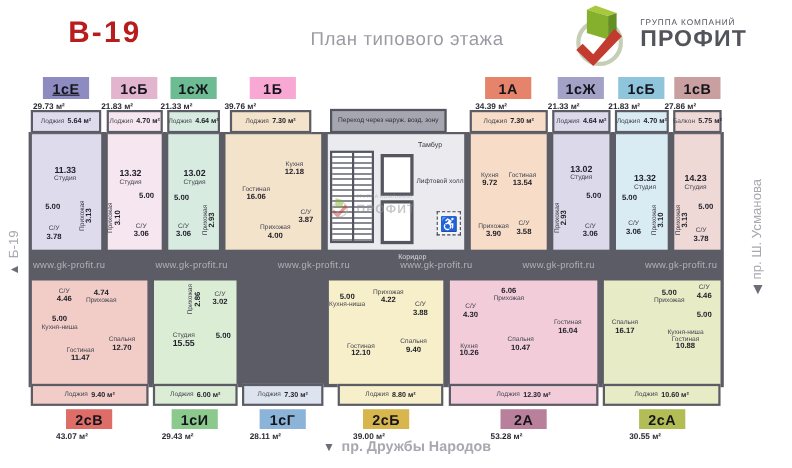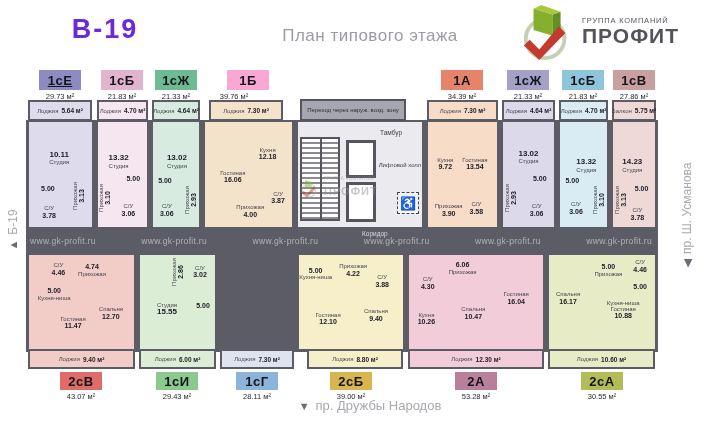--- a/index.html
+++ b/index.html
@@ -1,46 +1,46 @@
 <!DOCTYPE html>
 <html><head>
 <meta charset="utf-8">
 <style>
   html,body{margin:0;padding:0;background:#fff;font-family:"Liberation Sans",sans-serif;}
   #stage{position:relative;width:720px;height:425px;background:#fff;overflow:hidden;}
 
-  .bcode{position:absolute;left:62px;top:14px;width:86px;text-align:center;font-size:27px;font-weight:700;letter-spacing:2px;color:#6d28d9;}
+  .bcode{position:absolute;left:62px;top:14px;width:86px;font-size:27px;font-weight:700;letter-spacing:2px;color:#b91c1c;}
   .ptitle{position:absolute;left:230px;top:26px;width:280px;text-align:center;font-size:17px;color:#9b9ba3;letter-spacing:.5px;}
 
   .logo{position:absolute;left:520px;top:3px;display:flex;align-items:center;}
   .logo-texts{margin-left:6px;display:flex;flex-direction:column;}
   .logo-group{font-size:7.5px;letter-spacing:.8px;color:#53535c;}
   .logo-brand{font-size:21px;font-weight:700;letter-spacing:1px;color:#53535c;line-height:1.05;}
 
   .street{position:absolute;font-size:13px;color:#a8a8b0;white-space:nowrap;}
   .street .arr{color:#6d6d78;font-size:11px;margin-right:6px;}
   .street-top{left:240px;top:62px;width:260px;text-align:center;}
-  .street-bottom{left:240px;top:398px;width:260px;text-align:center;}
+  .street-bottom{left:240px;top:398px;width:260px;text-align:center;font-weight:bold;}
   .street-left{left:0px;top:170px;width:26px;height:120px;display:flex;align-items:center;justify-content:center;}
   .street-right{left:674px;top:120px;width:26px;height:190px;display:flex;align-items:center;justify-content:center;}
   .vrot{transform:rotate(-90deg);white-space:nowrap;font-size:12px;color:#a8a8b0;}
   .vrot .arr{margin-right:5px;}
 
   .wallrect{position:absolute;left:26px;top:120px;width:632px;height:232px;}
   .passage{position:absolute;left:300px;top:99px;width:106px;height:22px;box-sizing:border-box;border:2px solid #55555f;display:flex;align-items:center;justify-content:center;font-size:6px;color:#2f2f38;white-space:nowrap;}
 
   .loggia{position:absolute;box-sizing:border-box;border:2px solid #5c5c66;display:flex;align-items:center;justify-content:center;gap:3px;font-size:6px;color:#4a4a52;white-space:nowrap;}
   .lg-top{top:100px;height:21px;}
   .lg-bot{top:349px;height:20px;}
   .lga{font-weight:700;font-size:6.5px;color:#22222c;}
 
   .badge{position:absolute;width:42px;height:20px;display:flex;align-items:center;justify-content:center;font-size:13px;font-weight:700;color:#14141c;letter-spacing:.5px;}
   .bb{top:372px;height:18px;}
   .tb{top:70px;}
-  .barea{position:absolute;width:60px;text-align:center;font-size:7.5px;font-weight:400;color:#2a2a34;}
+  .barea{position:absolute;width:60px;text-align:left;font-size:7.5px;font-weight:700;color:#2a2a34;}
   .tb-a{top:92px;}
   .bb-a{top:392px;}
 
   .apt{position:absolute;top:122px;height:105px;}
   .apt.bot{top:255px;height:94px;}
 
   .room{position:absolute;display:flex;flex-direction:column;align-items:center;line-height:1.08;text-align:center;transform:translate(-50%,-50%);white-space:nowrap;}
   .room .rn{font-size:6px;color:#44444e;}
   .room .ra{font-size:7px;font-weight:700;color:#20202a;}
   .room.st .ra{font-size:8px;}
@@ -160,21 +160,21 @@
       <span>Лоджия</span>
       <span class="lga">4.70 м²</span>
     </div>
   <div class="loggia lg-top" style="left: 612px; width: 44px; background: rgb(239, 217, 215);">
       <span>Балкон</span>
       <span class="lga">5.75 м²</span>
     </div>
 
   <div class="apt" style="left: 29px; width: 63px; background: rgb(222, 220, 236);">
     <div class="room st" style="left:48%;top:35%">
-        <b class="ra">10.11</b>
+        <b class="ra">11.33</b>
         <span class="rn">Студия</span>
       </div>
     <div class="room" style="left:30%;top:64%">
         <b class="ra">5.00</b>
       </div>
     <div class="room" style="left:32%;top:86%">
         <span class="rn">С/У</span>
         <b class="ra">3.78</b>
       </div>
     <div class="room vert" style="left:80%;top:70%">

